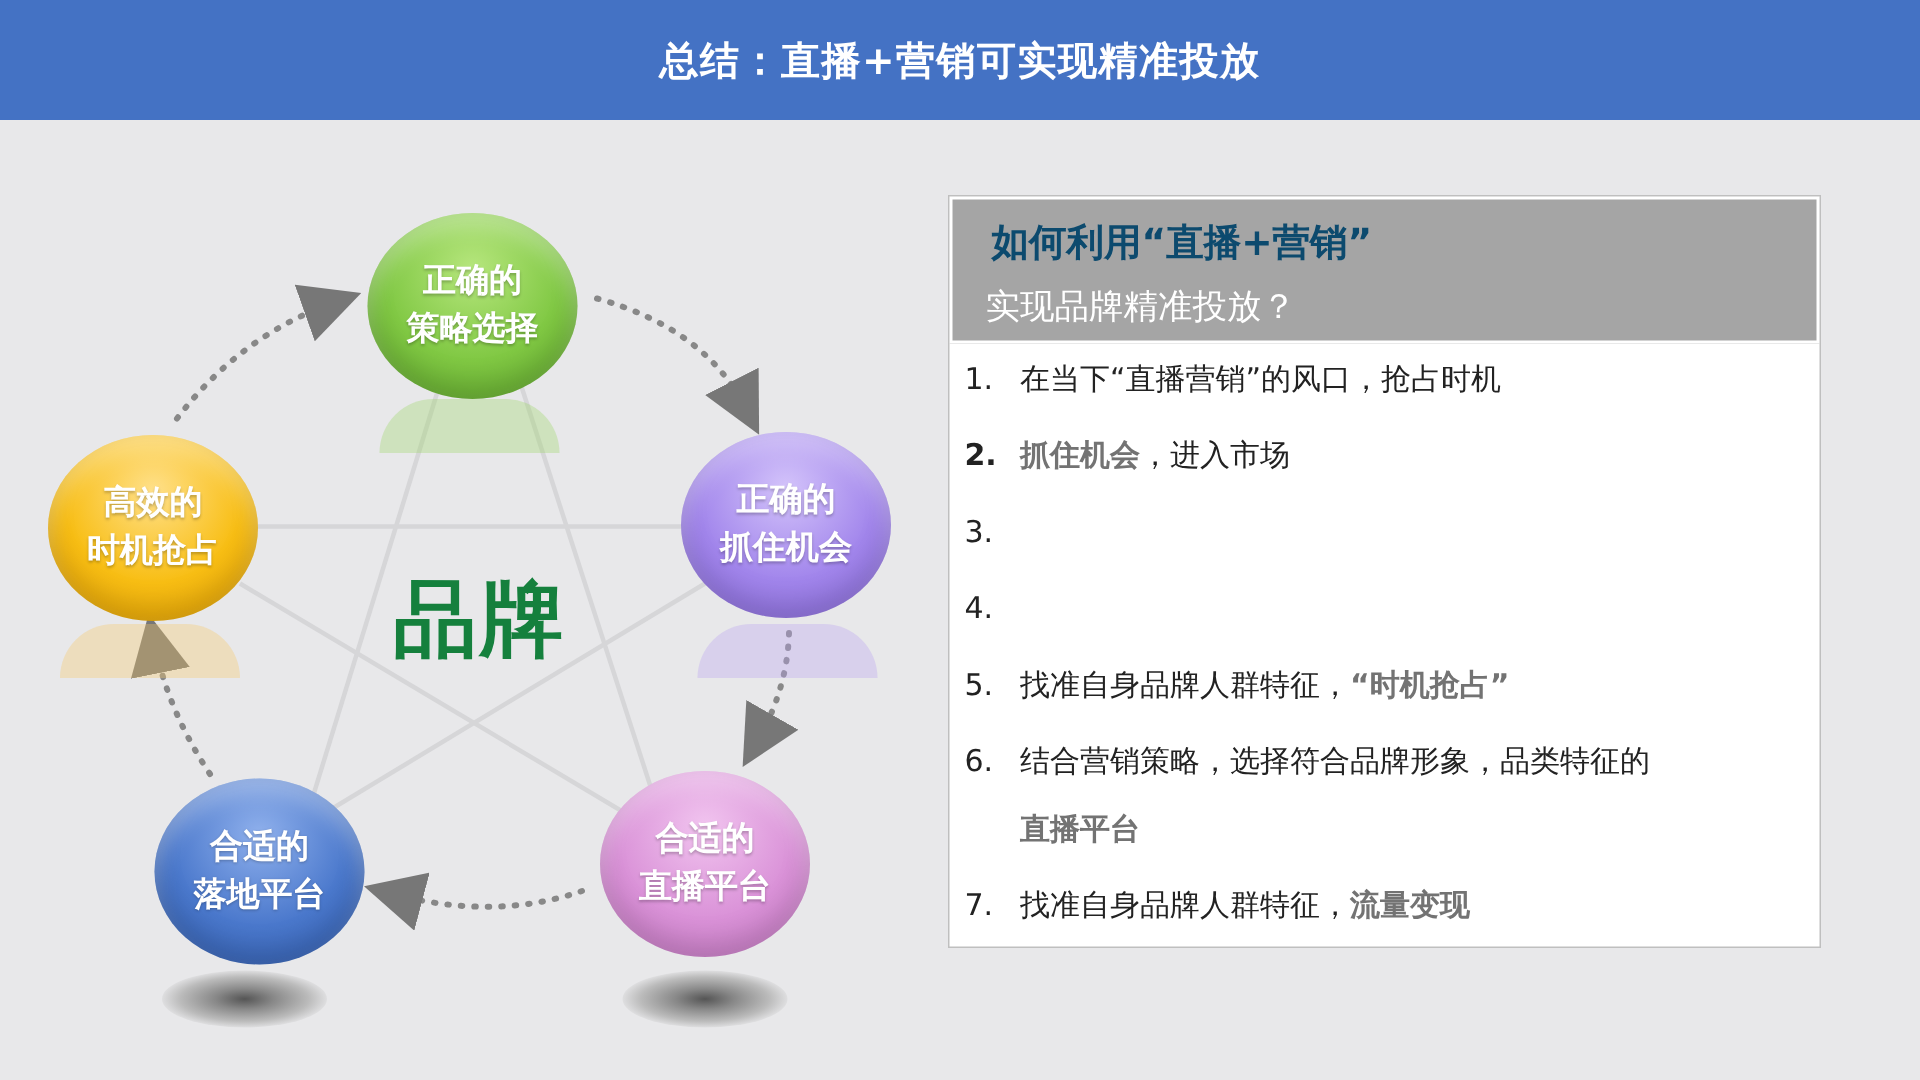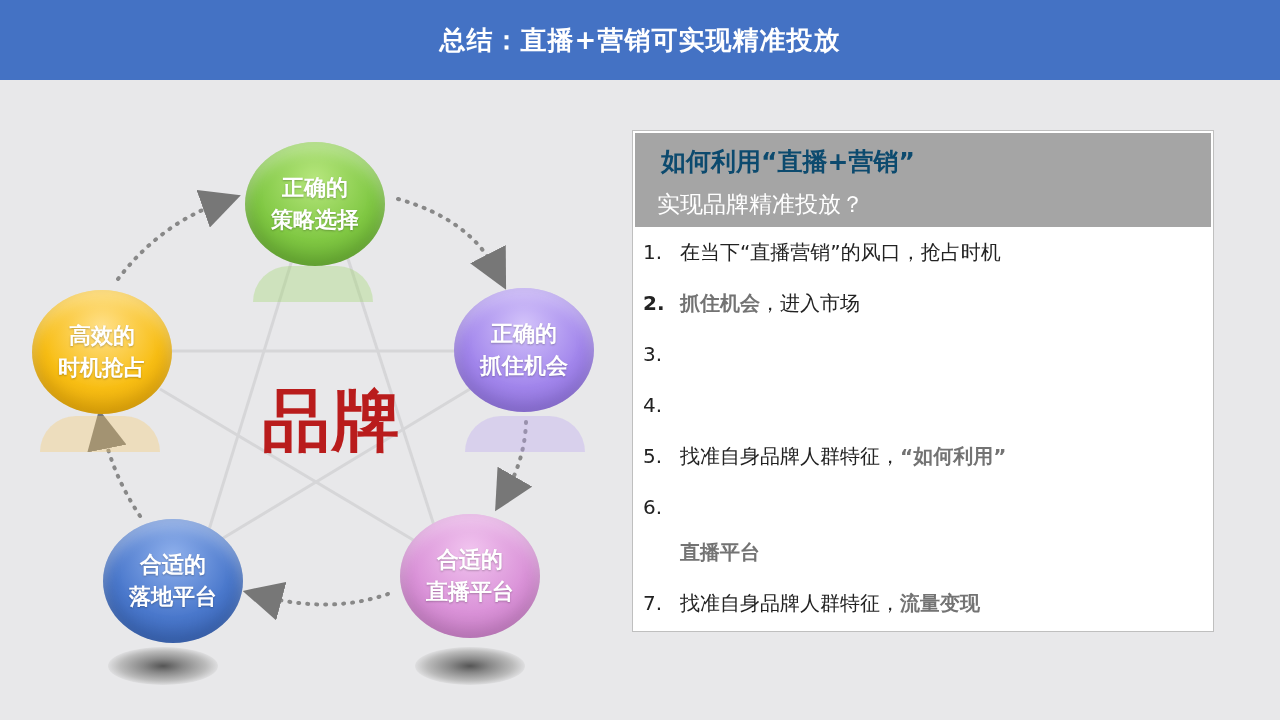--- a/index.html
+++ b/index.html
@@ -5,21 +5,21 @@
   html,body{margin:0;padding:0;}
   body{width:1280px;height:720px;position:relative;overflow:hidden;background:#e8e8ea;font-family:"DejaVu Sans","Liberation Sans",sans-serif;}
   .header{position:absolute;left:0;top:0;width:1280px;height:80px;background:#4472c4;display:flex;align-items:center;justify-content:center;}
   .header-title{color:#fff;font-size:26px;font-weight:bold;letter-spacing:1px;}
   .diagram{position:absolute;left:0;top:80px;width:620px;height:640px;margin-top:24px;}
   .diagram svg{position:absolute;left:0;top:0;}
   .ball{position:absolute;width:140px;height:124px;border-radius:50%;display:flex;flex-direction:column;align-items:center;justify-content:center;color:#fff;font-weight:bold;font-size:22px;line-height:32px;text-shadow:0 1px 2px rgba(0,0,0,0.25);box-shadow:inset 0 -10px 18px rgba(0,0,0,0.15), inset 0 10px 14px rgba(255,255,255,0.35);}
   .ball span{display:block;text-align:center;white-space:nowrap;}
   .reflect{position:absolute;width:120px;height:36px;border-radius:60px 60px 0 0;opacity:0.35;}
   .shadow{position:absolute;width:110px;height:38px;border-radius:50%;background:radial-gradient(ellipse at center,#555 0%,#888 25%,#bbb 55%,rgba(220,220,222,0) 75%);}
-  .center-word{position:absolute;left:262px;top:272px;font-size:68px;font-weight:bold;color:#b91c1c;letter-spacing:2px;}
+  .center-word{position:absolute;left:262px;top:272px;font-size:56px;font-weight:bold;color:#15803d;letter-spacing:2px;}
   .panel{position:absolute;left:632px;top:130px;width:582px;height:502px;background:#fff;border:1px solid #bfbfbf;box-sizing:border-box;}
   .panel-head{position:absolute;left:0;top:0;width:580px;height:98px;background:#a5a5a5;border:2px solid #fff;box-sizing:border-box;}
   .ph-line1{position:absolute;left:26px;top:12px;color:#0c4a6e;font-size:25px;font-weight:bold;}
   .ph-line2{position:absolute;left:22px;top:56px;color:#fff;font-size:23px;font-weight:normal;}
   .list{position:absolute;left:10px;top:108px;width:560px;}
   .item{position:relative;font-size:20px;color:#222;line-height:26px;height:51px;}
   .num{position:absolute;left:0;top:0;width:36px;}
   .num.bold{font-weight:bold;}
   .text{position:absolute;left:37px;top:0;white-space:nowrap;}
   .hl{color:#737373;font-weight:bold;}
@@ -104,24 +104,25 @@
       <span class="text"><span class="hl">抓住机会</span><span>，进入市场</span></span>
     </div>
     <div class="item">
       <span class="num">3.</span>
     </div>
     <div class="item">
       <span class="num">4.</span>
     </div>
     <div class="item">
       <span class="num">5.</span>
-      <span class="text"><span>找准自身品牌人群特征，</span><span class="hl">“如何利用”</span></span>
+      <span class="text"><span>找准自身品牌人群特征，</span><span class="hl">“时机抢占”</span></span>
     </div>
     <div class="item two">
       <span class="num">6.</span>
+      <span class="text"><span>结合营销策略，选择符合品牌形象，品类特征的</span></span>
       <span class="text2 hl">直播平台</span>
     </div>
     <div class="item">
       <span class="num">7.</span>
       <span class="text"><span>找准自身品牌人群特征，</span><span class="hl">流量变现</span></span>
     </div>
   </div>
 </div>
 
 </body></html>

